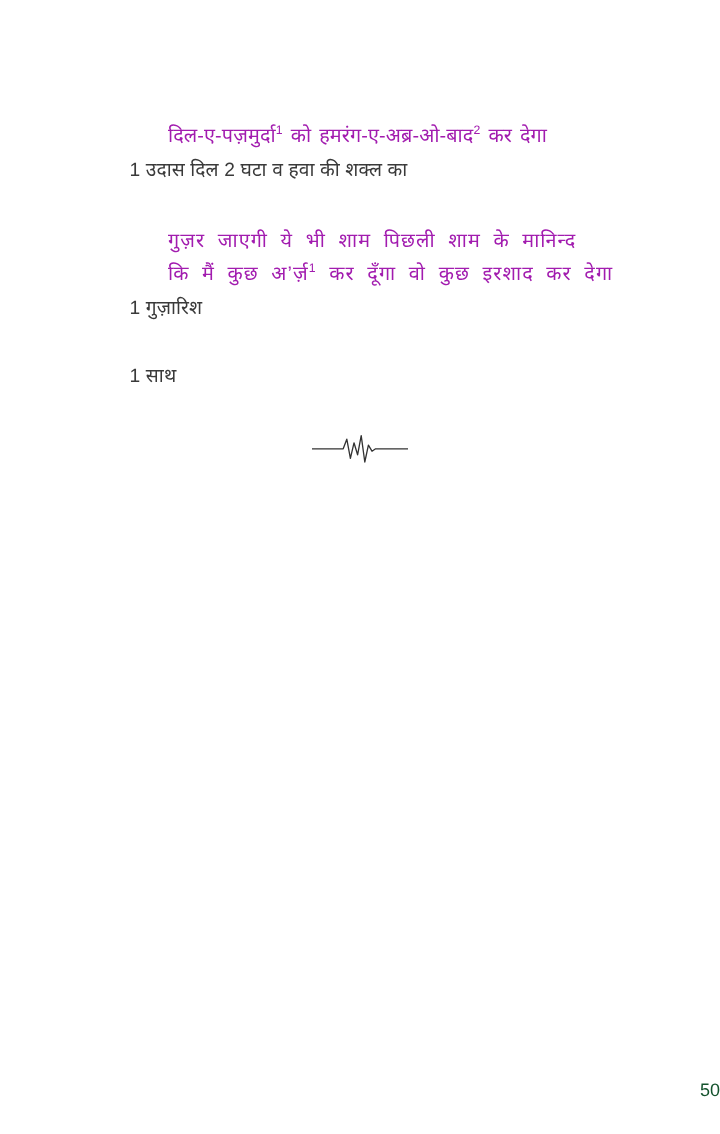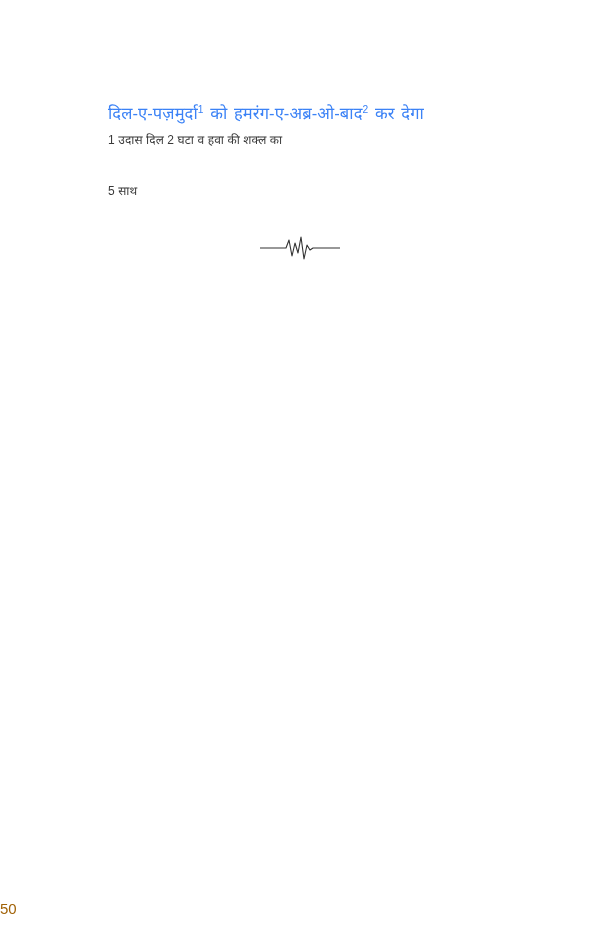--- a/index.html
+++ b/index.html
@@ -24,25 +24,26 @@
     box-sizing: border-box;
     padding: 100px 108px 0 108px;
   }
   .couplet {
     margin-bottom: 34px;
   }
   .line {
     font-size: 16.5px;
     line-height: 1.62;
     letter-spacing: 0.1px;
-    color: #3b82f6;
+    color: #a21caf;
     white-space: nowrap;
+    margin-left: 32px;
   }
   .footnote {
-    font-size: 12px;
+    font-size: 16px;
     color: #3a3a3a;
     margin-top: 5px;
     line-height: 1.4;
     letter-spacing: 0.1px;
   }
   .divider {
     width: 100%;
     display: flex;
     justify-content: center;
     align-items: center;
@@ -50,23 +51,23 @@
     height: 30px;
   }
   .divider svg {
     display: block;
   }
   .page-number {
     position: absolute;
     bottom: 28px;
     left: 0;
     width: 100%;
-    text-align: left;
+    text-align: right;
     font-size: 15px;
-    color: #a16207;
+    color: #14532d;
   }
   .sup {
     font-size: 0.62em;
     vertical-align: super;
     line-height: 0;
   }
   
   .sp-wide { letter-spacing: 0.9px; word-spacing: 5px; }
   .sp-norm { word-spacing: 2px; }
 </style>
@@ -74,23 +75,28 @@
 <body>
 
 <div class="page">
 
   <div class="couplet">
     <div class="line sp-norm"><span>दिल-ए-पज़मुर्दा</span><span class="sup">1</span><span> को हमरंग-ए-अब्र-ओ-बाद</span><span class="sup">2</span><span> कर देगा</span></div>
     <div class="footnote">1 उदास दिल  2 घटा व हवा की शक्ल का</div>
   </div>
 
 
+  <div class="couplet">
+    <div class="line sp-wide">गुज़र  जाएगी  ये  भी  शाम  पिछली  शाम  के  मानिन्द</div>
+    <div class="line sp-wide"><span>कि  मैं  कुछ  अ’र्ज़</span><span class="sup">1</span><span>  कर  दूँगा  वो  कुछ  इरशाद  कर  देगा</span></div>
+    <div class="footnote">1 गुज़ारिश</div>
+  </div>
 
   <div class="couplet">
-    <div class="footnote">5 साथ</div>
+    <div class="footnote">1 साथ</div>
   </div>
 
   <div class="divider">
     <span>
       <svg width="80" height="26" viewBox="0 0 80 26" xmlns="http://www.w3.org/2000/svg">
         <polyline points="0,13 22,13 26,13 29,5 32,21 35,8 38,18 41,2 44,24 47,10 50,15 53,13 58,13 80,13" fill="none" stroke="#333333" stroke-width="1.1" stroke-linejoin="round" stroke-linecap="round"></polyline>
       </svg>
     </span>
   </div>
 

